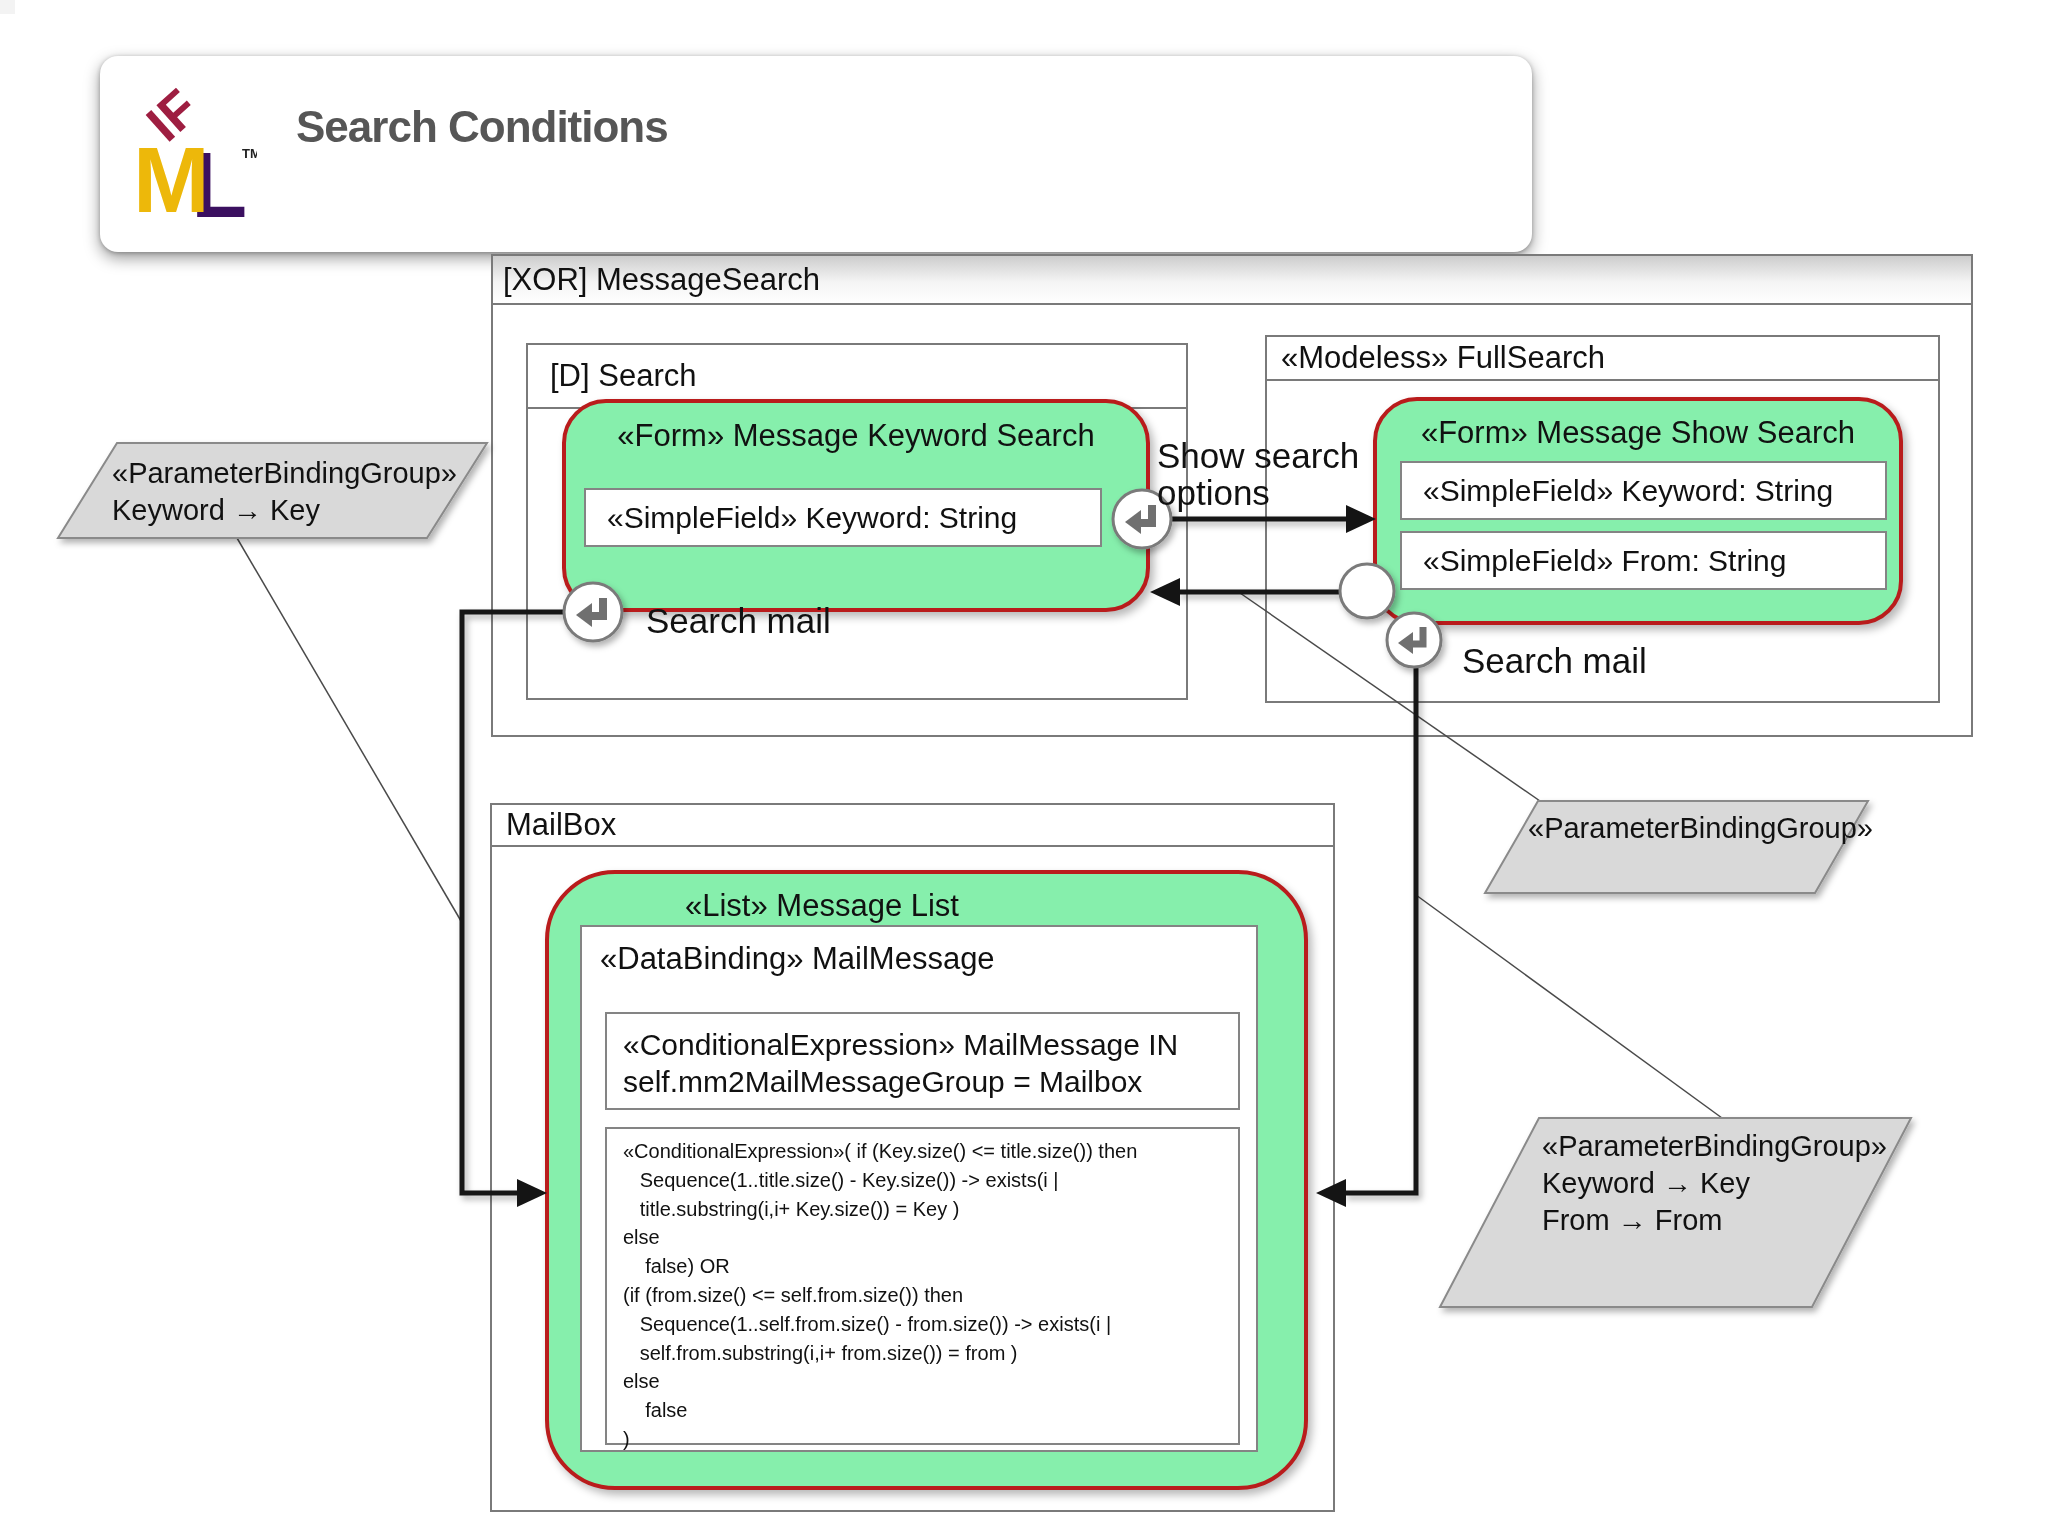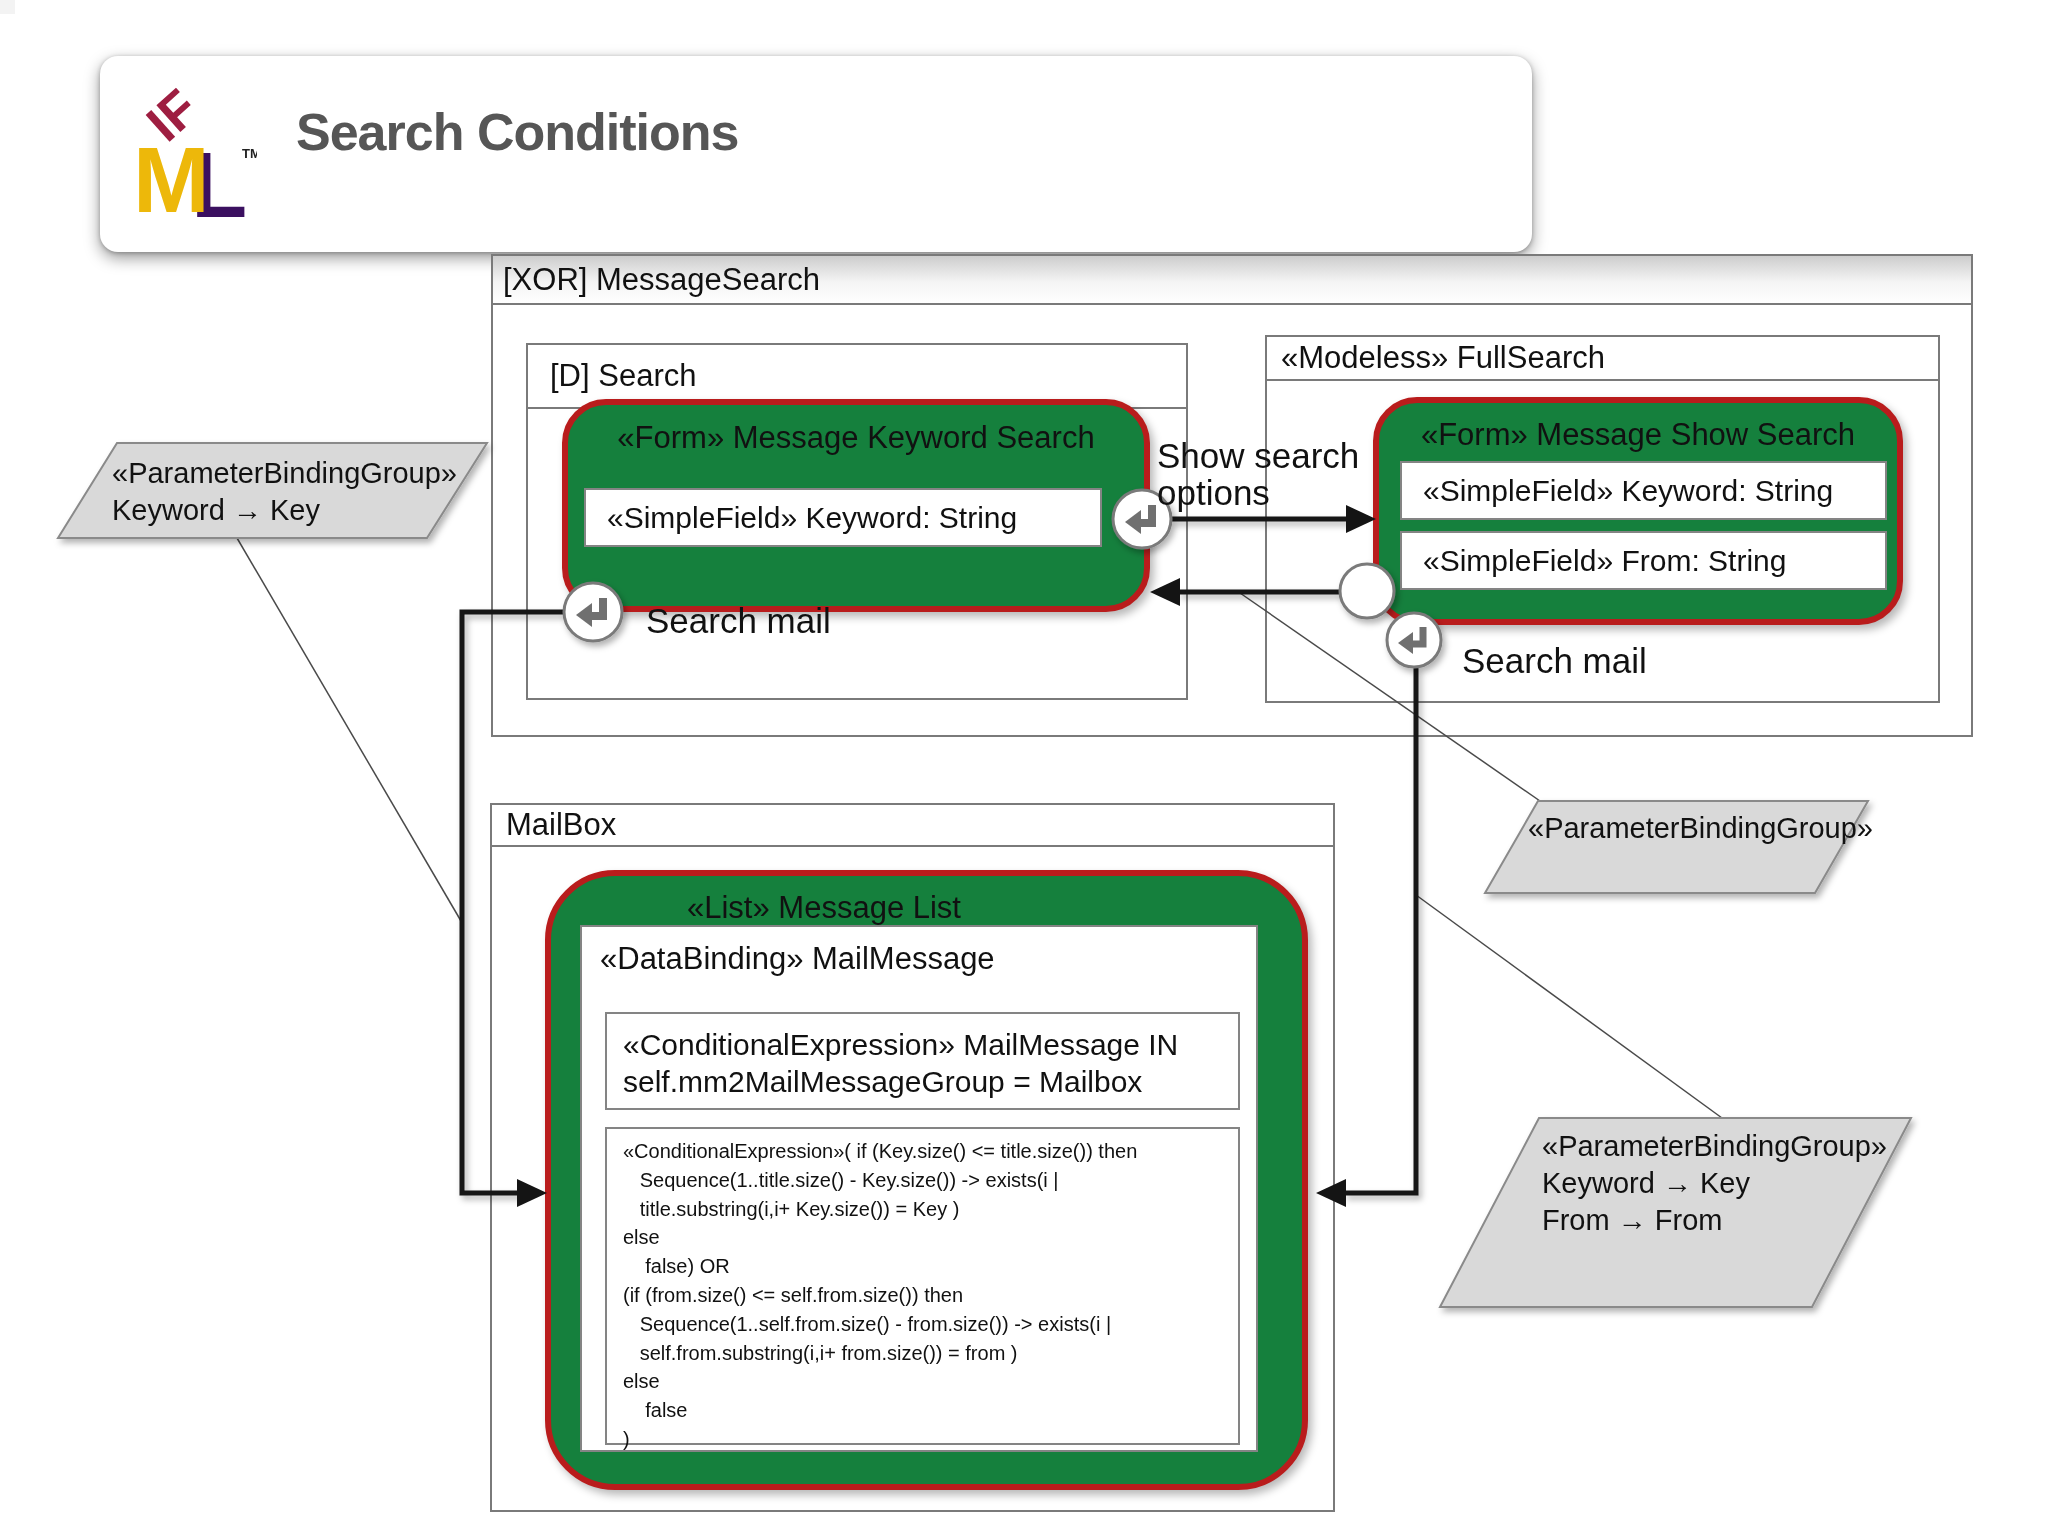--- a/index.html
+++ b/index.html
@@ -4,38 +4,38 @@
 <style>
   html,body{margin:0;padding:0;background:#fff;}
   .stage{position:relative;width:2048px;height:1536px;background:#ffffff;overflow:hidden;
          font-family:"Liberation Sans",sans-serif;color:#111;}
   .corner-artifact{position:absolute;left:0;top:0;width:15px;height:14px;background:#f3f3f3;}
 
   
   .card{position:absolute;left:100px;top:56px;width:1432px;height:196px;background:#ffffff;
         border-radius:18px;box-shadow:0 6px 16px rgba(0,0,0,.40),0 1px 4px rgba(0,0,0,.25);}
   .logo{position:absolute;left:33px;top:30px;}
-  .page-title{position:absolute;left:196px;top:46px;margin:0;font-size:52px;font-weight:700;
+  .page-title{position:absolute;left:196px;top:46px;margin:0;font-size:44px;font-weight:700;
               color:#565656;letter-spacing:-1px;white-space:nowrap;}
 
   
   .box{position:absolute;background:#fff;border:2px solid #7a7a7a;box-sizing:border-box;}
   .box .hdr{box-sizing:border-box;border-bottom:2px solid #7a7a7a;font-size:31px;color:#111;
             display:flex;align-items:center;white-space:nowrap;}
   .xor{left:491px;top:254px;width:1482px;height:483px;}
   .xor .hdr{height:49px;padding-left:10px;background:linear-gradient(180deg,#cdcdcd 0%,#f4f4f4 55%,#ffffff 100%);}
   .dsearch{left:526px;top:343px;width:662px;height:357px;}
   .dsearch .hdr{height:64px;padding-left:22px;}
   .fullsearch{left:1265px;top:335px;width:675px;height:368px;}
   .fullsearch .hdr{height:44px;padding-left:14px;}
   .mailbox{left:490px;top:803px;width:845px;height:709px;}
   .mailbox .hdr{height:42px;padding-left:14px;}
 
   
-  .gray{position:absolute;background:#15803d;border:6px solid #b91c1c;box-sizing:border-box;
+  .gray{position:absolute;background:#86efac;border:4px solid #b91c1c;box-sizing:border-box;
         box-shadow:4px 5px 8px rgba(0,0,0,.28);padding-left:20px;}
   .form-kw{left:562px;top:399px;width:588px;height:213px;border-radius:44px;}
   .form-full{left:1373px;top:397px;width:530px;height:228px;border-radius:44px;}
   .list{left:545px;top:870px;width:763px;height:620px;border-radius:70px;}
   .gray .glabel{position:absolute;font-size:31px;color:#111;white-space:nowrap;}
   .form-kw .glabel{left:0;right:0;top:15px;text-align:center;}
   .form-full .glabel{left:0;right:0;top:14px;text-align:center;}
   .list .glabel{left:136px;top:14px;}
 
   

